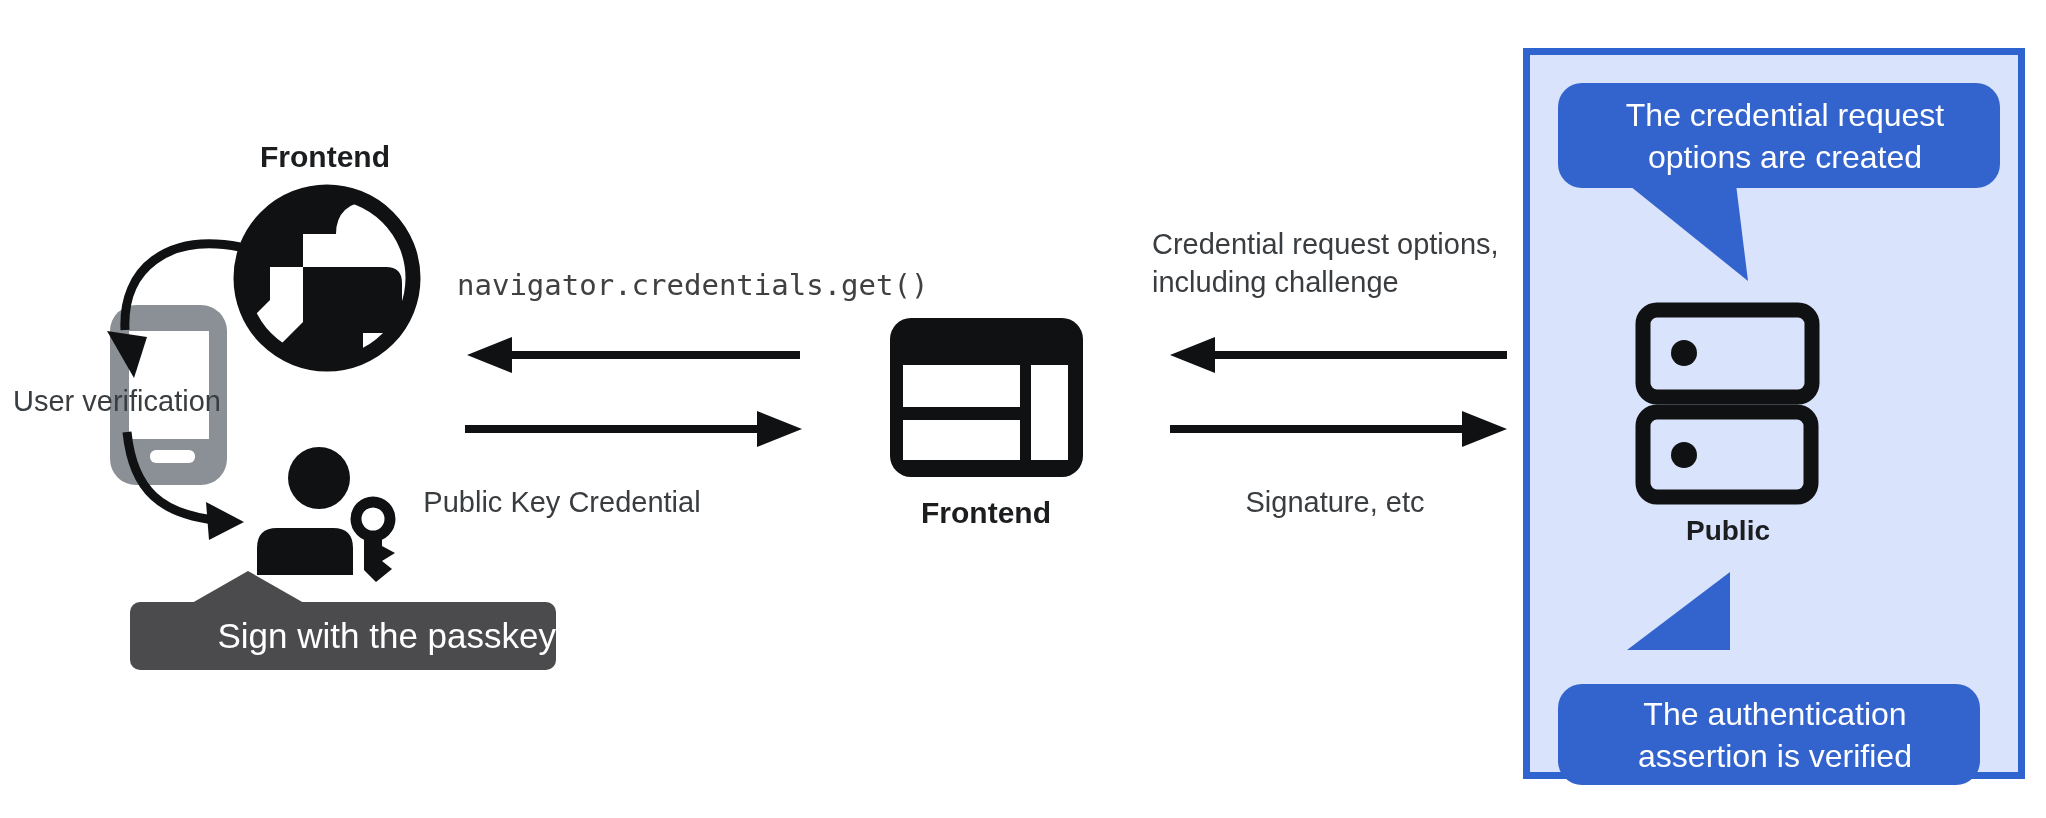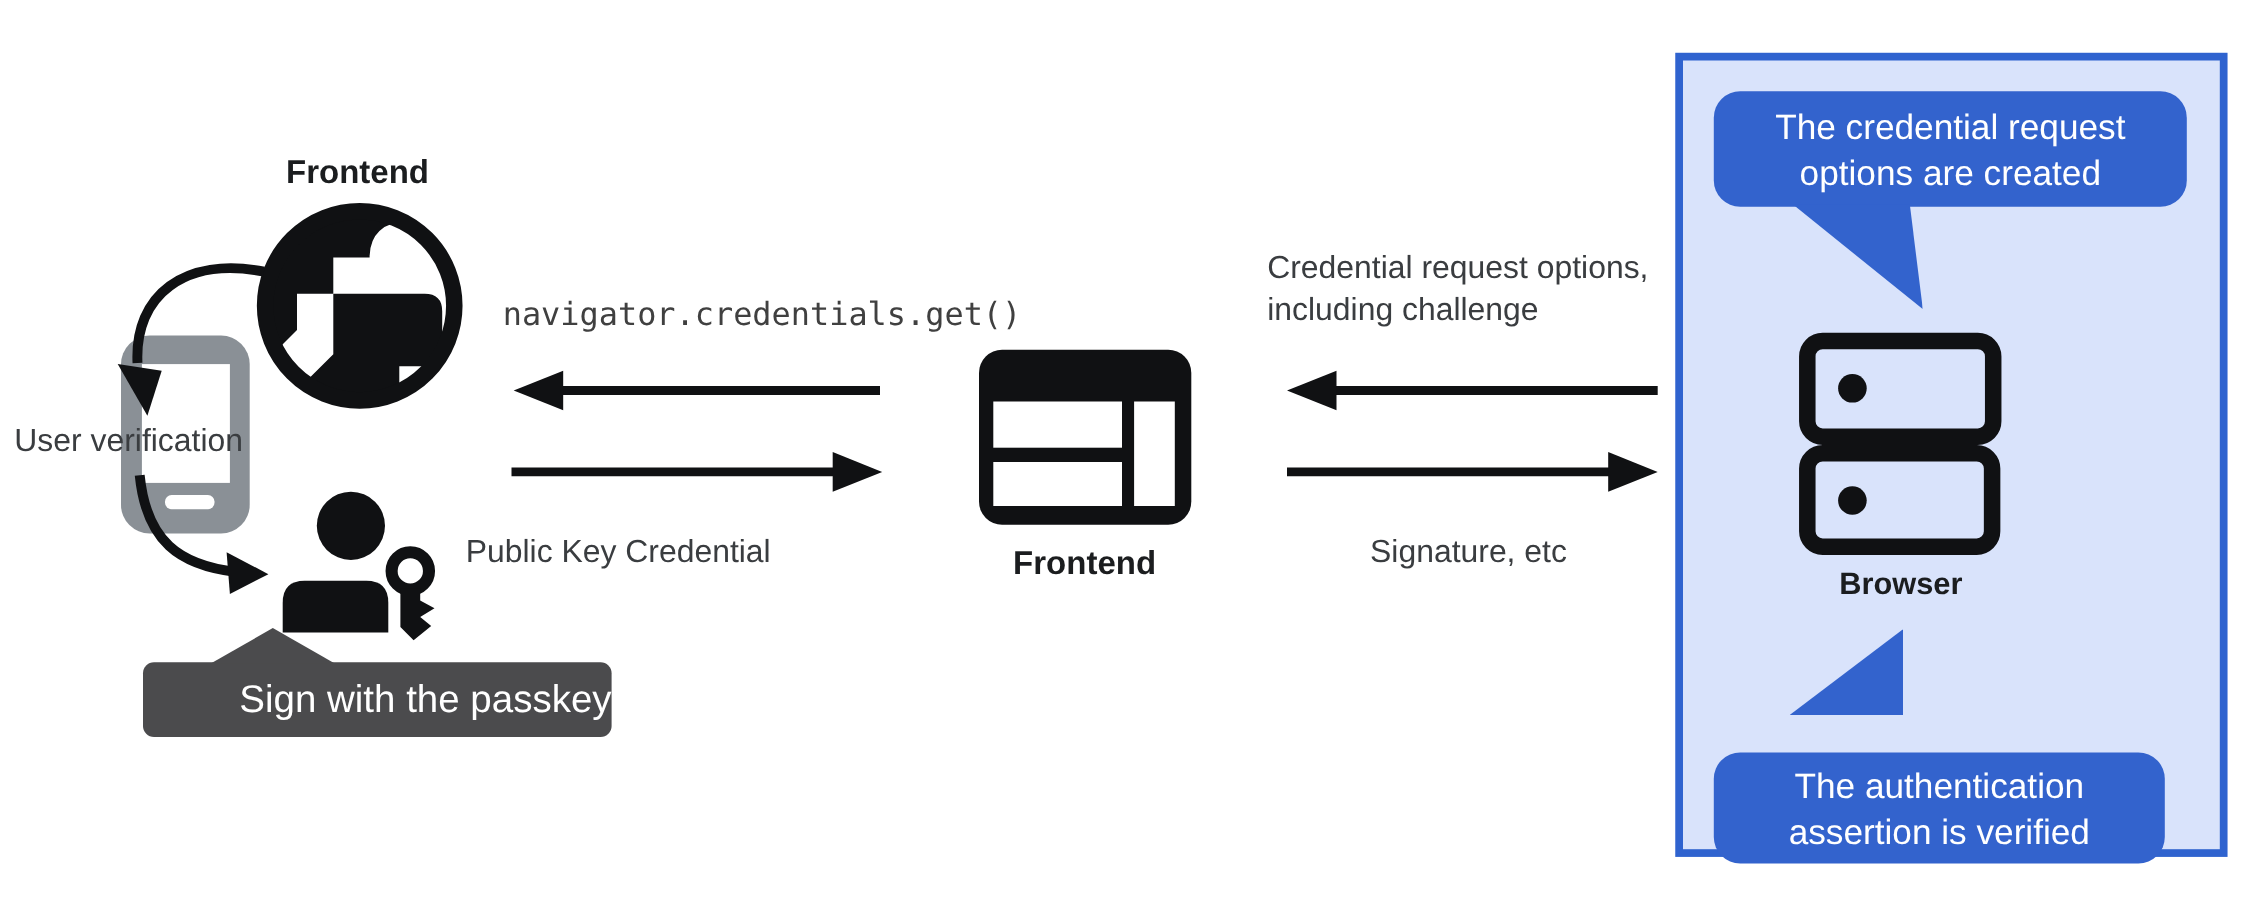--- a/index.html
+++ b/index.html
@@ -27,21 +27,21 @@
     border-left:56px solid transparent;border-right:56px solid transparent;
     border-bottom:32px solid #4b4b4d;
   }
   
   .panel{
     background:#d9e3fb;border:7px solid #2f63cf;box-sizing:border-box;
   }
   .bubble{
     background:#3363cd;color:#ffffff;border-radius:24px;
     font-size:32px;line-height:42px;text-align:center;white-space:pre-line;
-    display:flex;align-items:center;justify-content:center;
+    display:flex;align-items:center;justify-content:center;padding-left:12px;
   }
   .tail{background:#3363cd;}
   .tail-down{clip-path:polygon(0 0,90% 0,100% 100%);}
   .tail-up{clip-path:polygon(100% 0,0 100%,100% 100%);}
   svg{display:block;}
 </style>
 </head>
 <body>
 
 <div id="canvas">
@@ -141,15 +141,15 @@
 
   <div class="abs lbl center" style="left:412px;top:483px;width:300px;">Public Key Credential</div>
 
   <div class="abs lbl lbl-bold center" style="left:886px;top:494px;width:200px;font-size:30px;">Frontend</div>
 
   <div class="abs lbl" style="left:1138px;top:225px;margin-left:14px;">Credential request options,
 including challenge</div>
 
   <div class="abs lbl center" style="left:1235px;top:483px;width:200px;">Signature, etc</div>
 
-  <div class="abs lbl lbl-bold center" style="left:1628px;top:512px;width:200px;font-size:28px;">Browser</div>
+  <div class="abs lbl lbl-bold center" style="left:1628px;top:512px;width:200px;font-size:28px;">Public</div>
 
 </div>
 
 </body></html>

